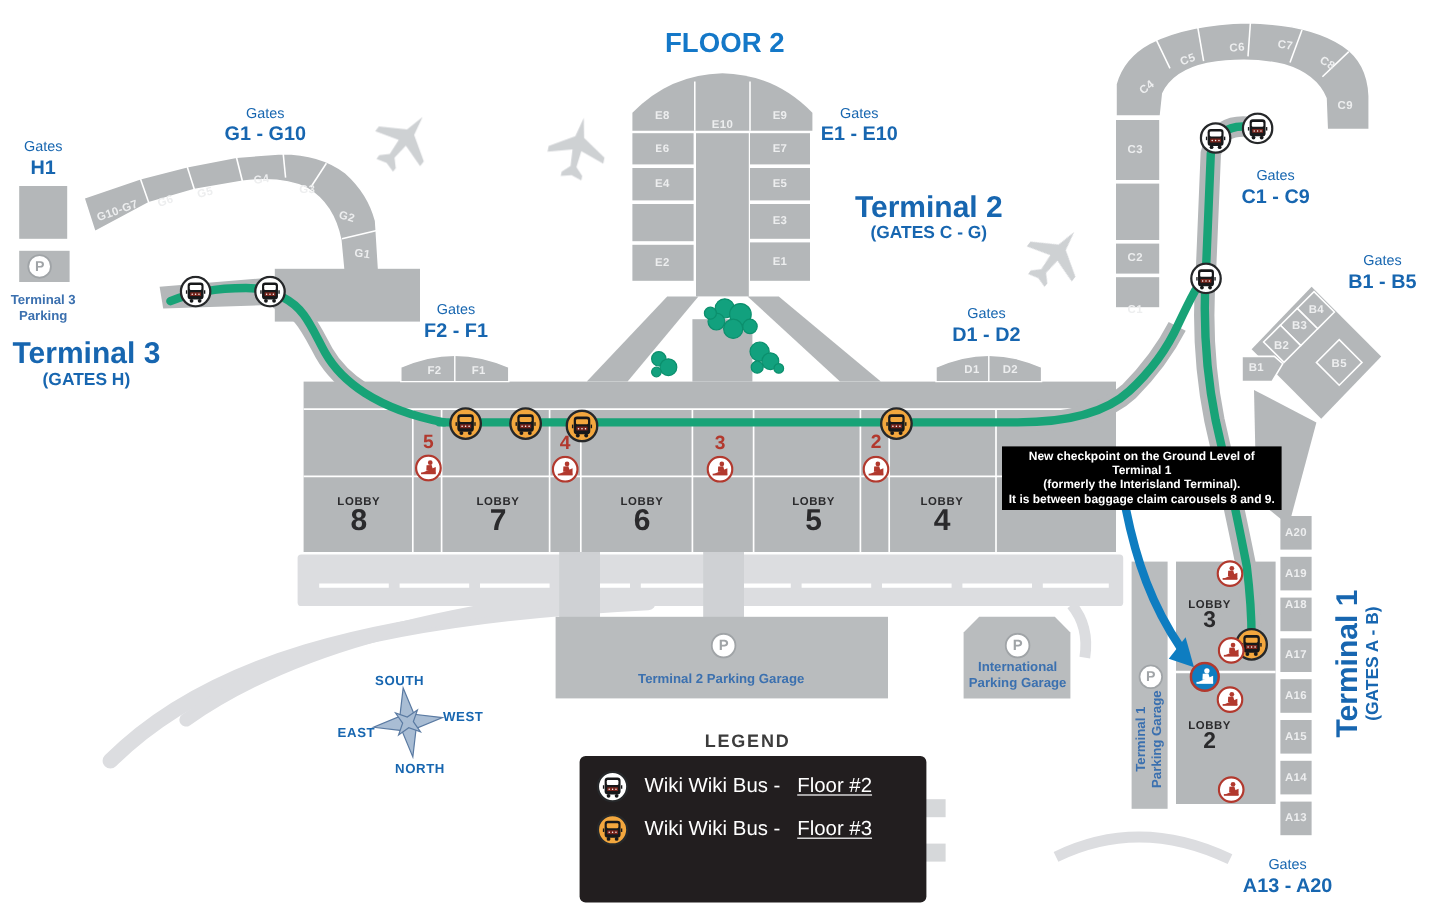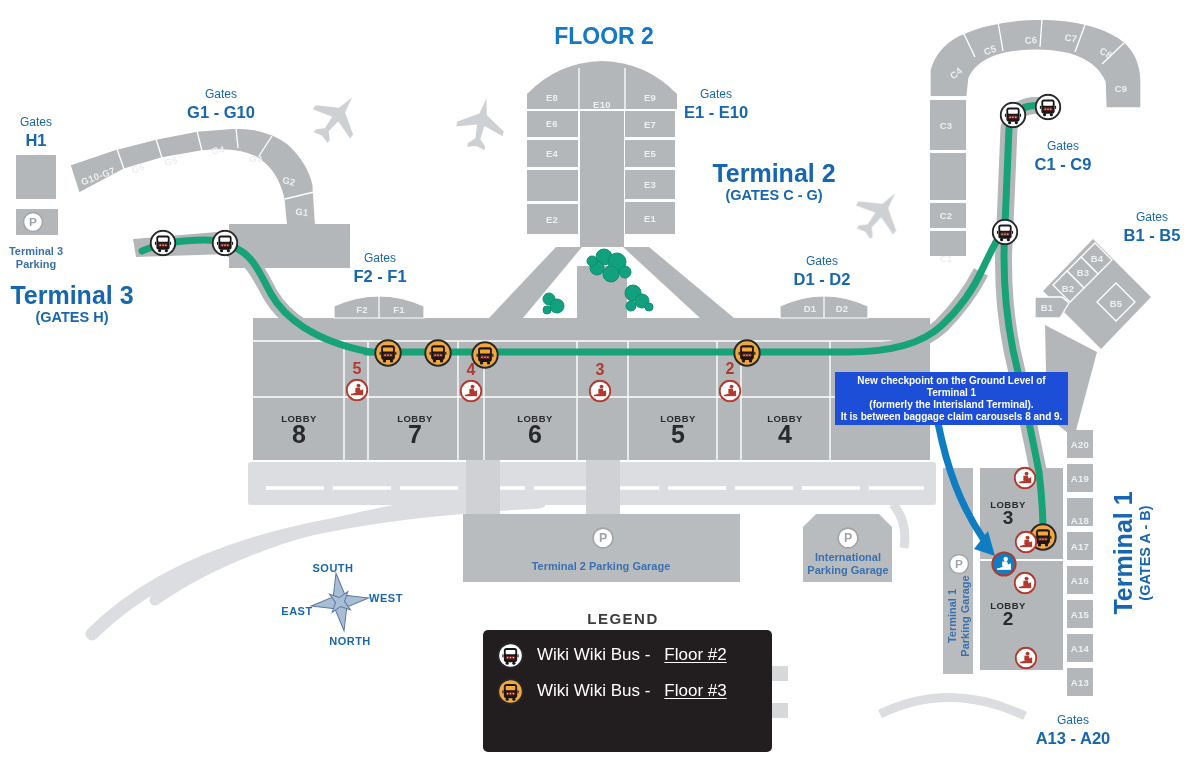--- a/index.html
+++ b/index.html
@@ -25,21 +25,21 @@
   .map-icon svg,.legend-ico svg{width:100%;height:100%;display:block;}
   .floor-title{position:absolute;transform:translate(-50%,-50%);font-size:23px;
                font-weight:bold;color:#1478c8;}
   .legend-head{position:absolute;transform:translate(-50%,-50%);font-size:15px;
                font-weight:bold;color:#3c3c3c;letter-spacing:1.5px;}
   #legend-box{position:absolute;left:483px;top:630px;width:289px;height:122px;
               background:#221e1f;border-radius:5px;padding:7px 0 0 14px;box-sizing:border-box;}
   .legend-row{display:flex;align-items:center;height:36px;color:#fff;font-size:17px;}
   .legend-ico{width:27px;height:27px;margin-right:13px;flex:none;}
   .lr-link{margin-left:14px;text-decoration:underline;text-underline-offset:2px;}
-  #callout{position:absolute;left:835px;top:372px;width:233px;height:53px;background:#1d4ed8;
+  #callout{position:absolute;left:835px;top:372px;width:233px;height:53px;background:#000000;
            color:#fff;text-align:center;font-size:10px;font-weight:bold;line-height:12px;
            box-sizing:border-box;padding-top:3px;}
   .compass-label{position:absolute;transform:translate(-50%,-50%);font-size:11px;
                  font-weight:bold;color:#1766b0;letter-spacing:.5px;}
 </style>
 </head>
 <body>
 
 <div id="stage">
 
@@ -290,21 +290,21 @@
       <div class="pos gate-txt" style="left: 946px; top: 125px;">C3</div>
       <div class="pos gate-txt" style="left: 946px; top: 215px;">C2</div>
       <div class="pos gate-txt" style="left: 946px; top: 258px;">C1</div>
       <div class="pos gate-txt" style="left: 1097px; top: 258px;">B4</div>
       <div class="pos gate-txt" style="left: 1083px; top: 272px;">B3</div>
       <div class="pos gate-txt" style="left: 1068px; top: 288px;">B2</div>
       <div class="pos gate-txt" style="left: 1047px; top: 307px;">B1</div>
       <div class="pos gate-txt" style="left: 1116px; top: 303px;">B5</div>
       <div class="pos gate-txt" style="left: 1080px; top: 444px;">A20</div>
       <div class="pos gate-txt" style="left: 1080px; top: 478px;">A19</div>
-      <div class="pos gate-txt" style="left: 1080px; top: 520px;">A18</div>
+      <div class="pos gate-txt" style="left: 1080px; top: 504px;">A18</div>
       <div class="pos gate-txt" style="left: 1080px; top: 546px;">A17</div>
       <div class="pos gate-txt" style="left: 1080px; top: 580px;">A16</div>
       <div class="pos gate-txt" style="left: 1080px; top: 614px;">A15</div>
       <div class="pos gate-txt" style="left: 1080px; top: 648px;">A14</div>
       <div class="pos gate-txt" style="left: 1080px; top: 682px;">A13</div>
       <div class="pos cp-num" style="left: 357px; top: 369px;">5</div>
       <div class="pos cp-num" style="left: 471px; top: 370px;">4</div>
       <div class="pos cp-num" style="left: 600px; top: 370px;">3</div>
       <div class="pos cp-num" style="left: 730px; top: 369px;">2</div>
       <div class="pos lobby" style="left: 299px; top: 429px;">

